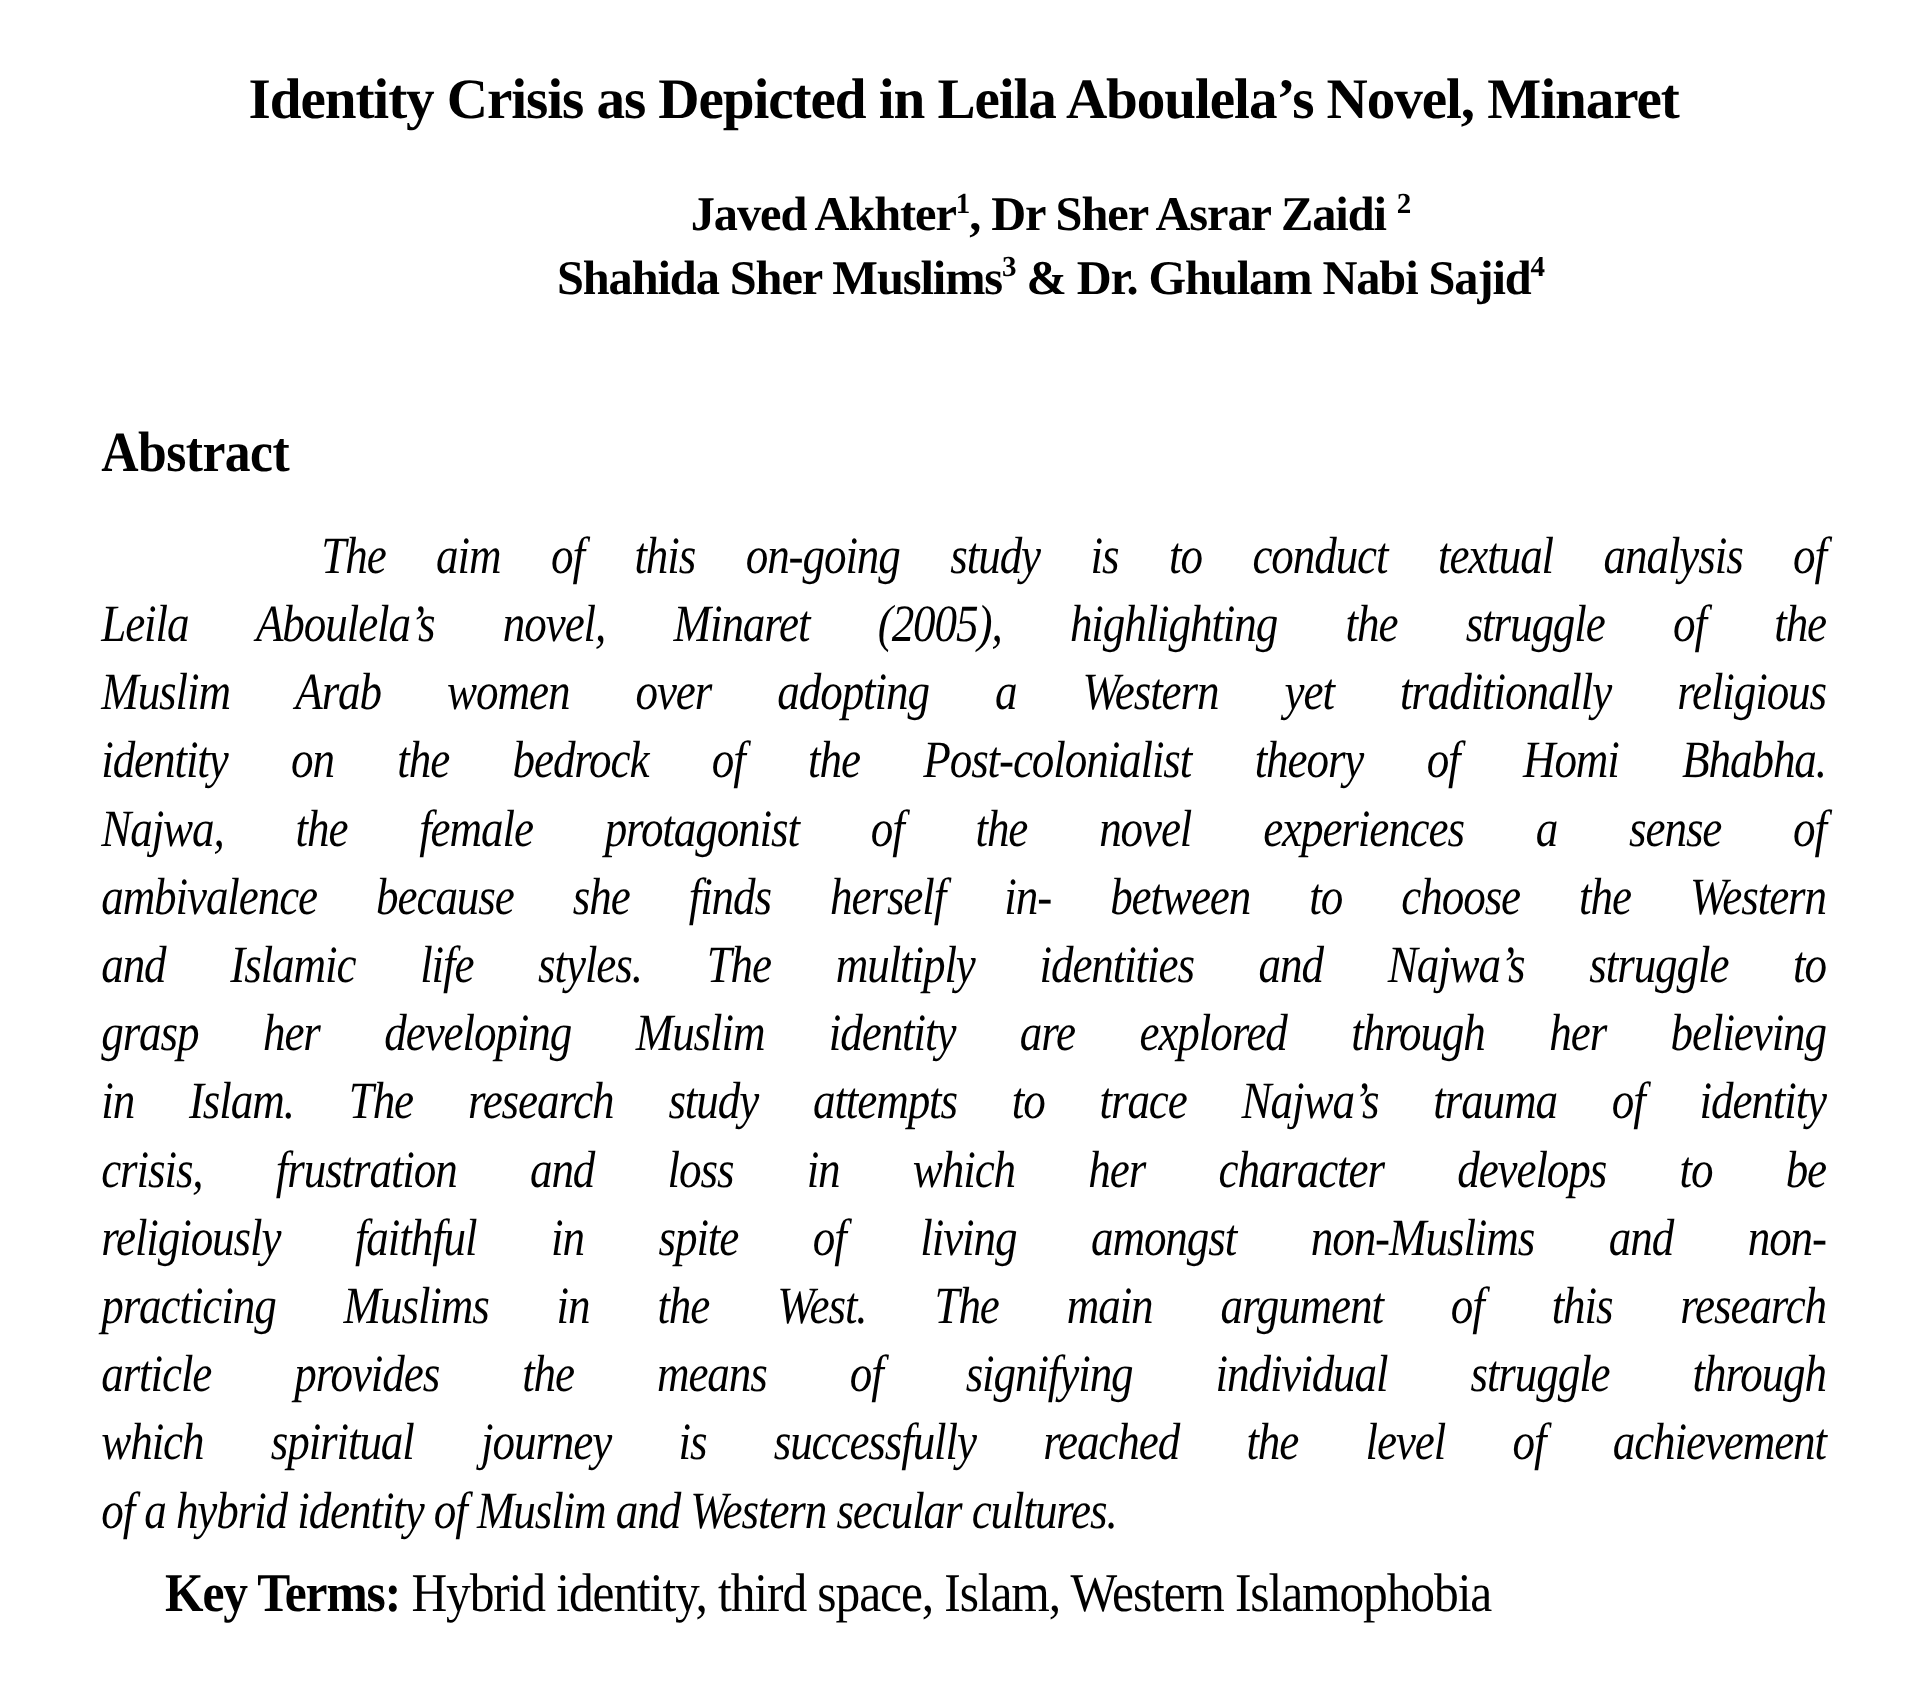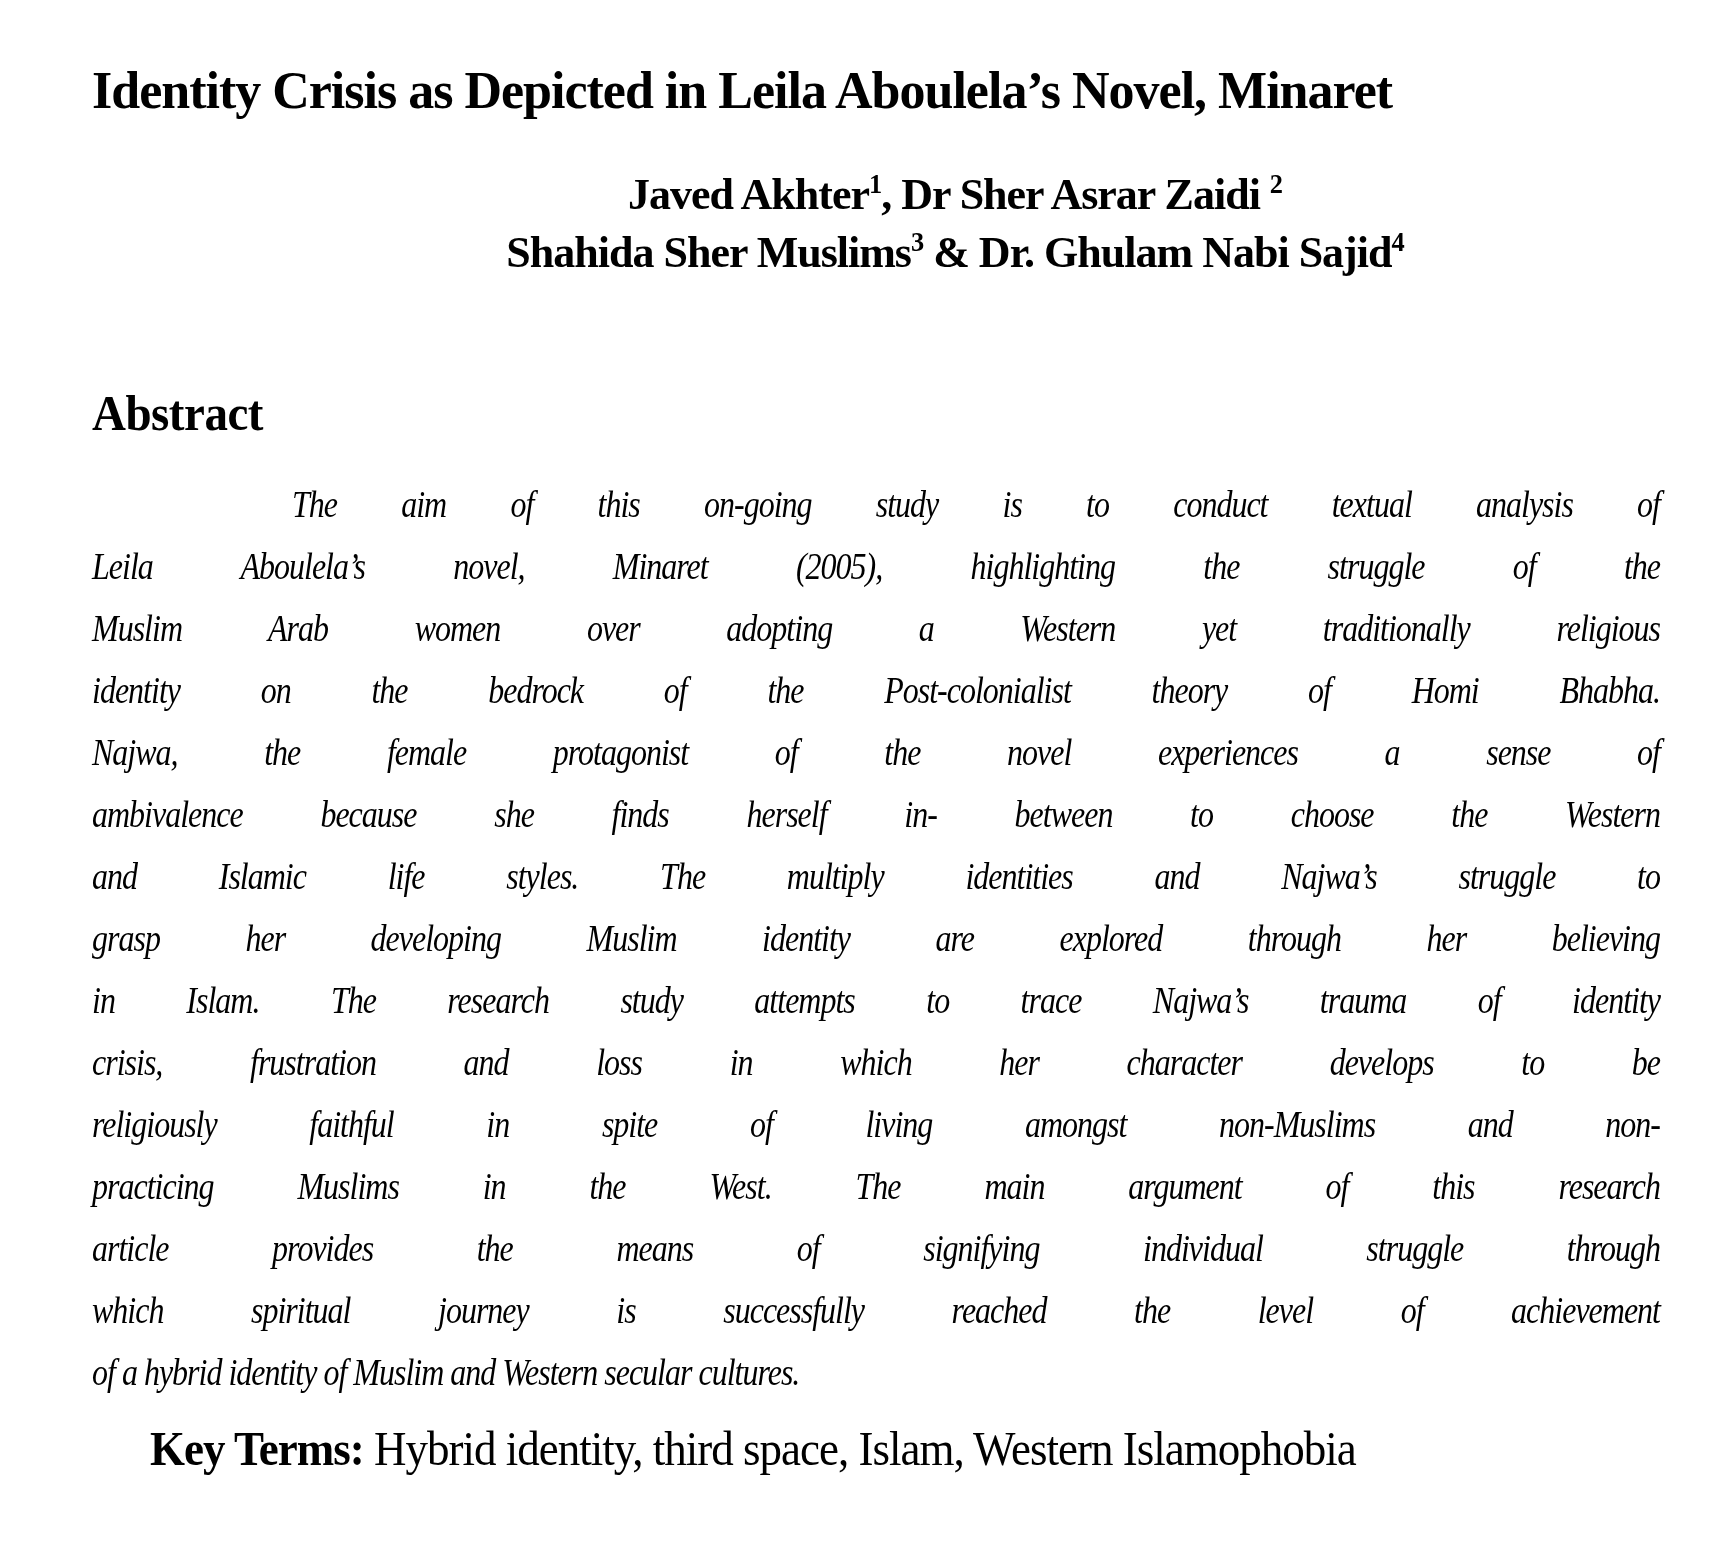--- a/index.html
+++ b/index.html
@@ -12,20 +12,21 @@
     background: #ffffff;
     color: #000000;
     font-family: "Liberation Serif", "DejaVu Serif", serif;
     overflow: hidden;
   }
   .title {
     margin: 26px 0 0 0;
     font-size: 52px;
     line-height: 70px;
     font-weight: bold;
+    text-align: center;
     letter-spacing: -1px;
   }
   .authors {
     margin-top: 40px;
     text-align: center;
     font-weight: bold;
     font-size: 44px;
     line-height: 58px;
     letter-spacing: -1px;
     transform: translateX(79px);
@@ -40,21 +41,21 @@
     font-size: 47px;
     line-height: 52px;
     font-weight: bold;
     letter-spacing: -0.5px;
     transform: scaleY(1.10);
     transform-origin: left center;
   }
   .abstract {
     margin-top: 36px;
     font-style: italic;
-    font-size: 32px;
+    font-size: 41px;
     letter-spacing: -1px;
   }
   .abs-line {
     height: 62px;
     line-height: 62px;
     text-align: justify;
     text-align-last: justify;
     transform: scaleY(1.16);
     transform-origin: 50% 55%;
   }

